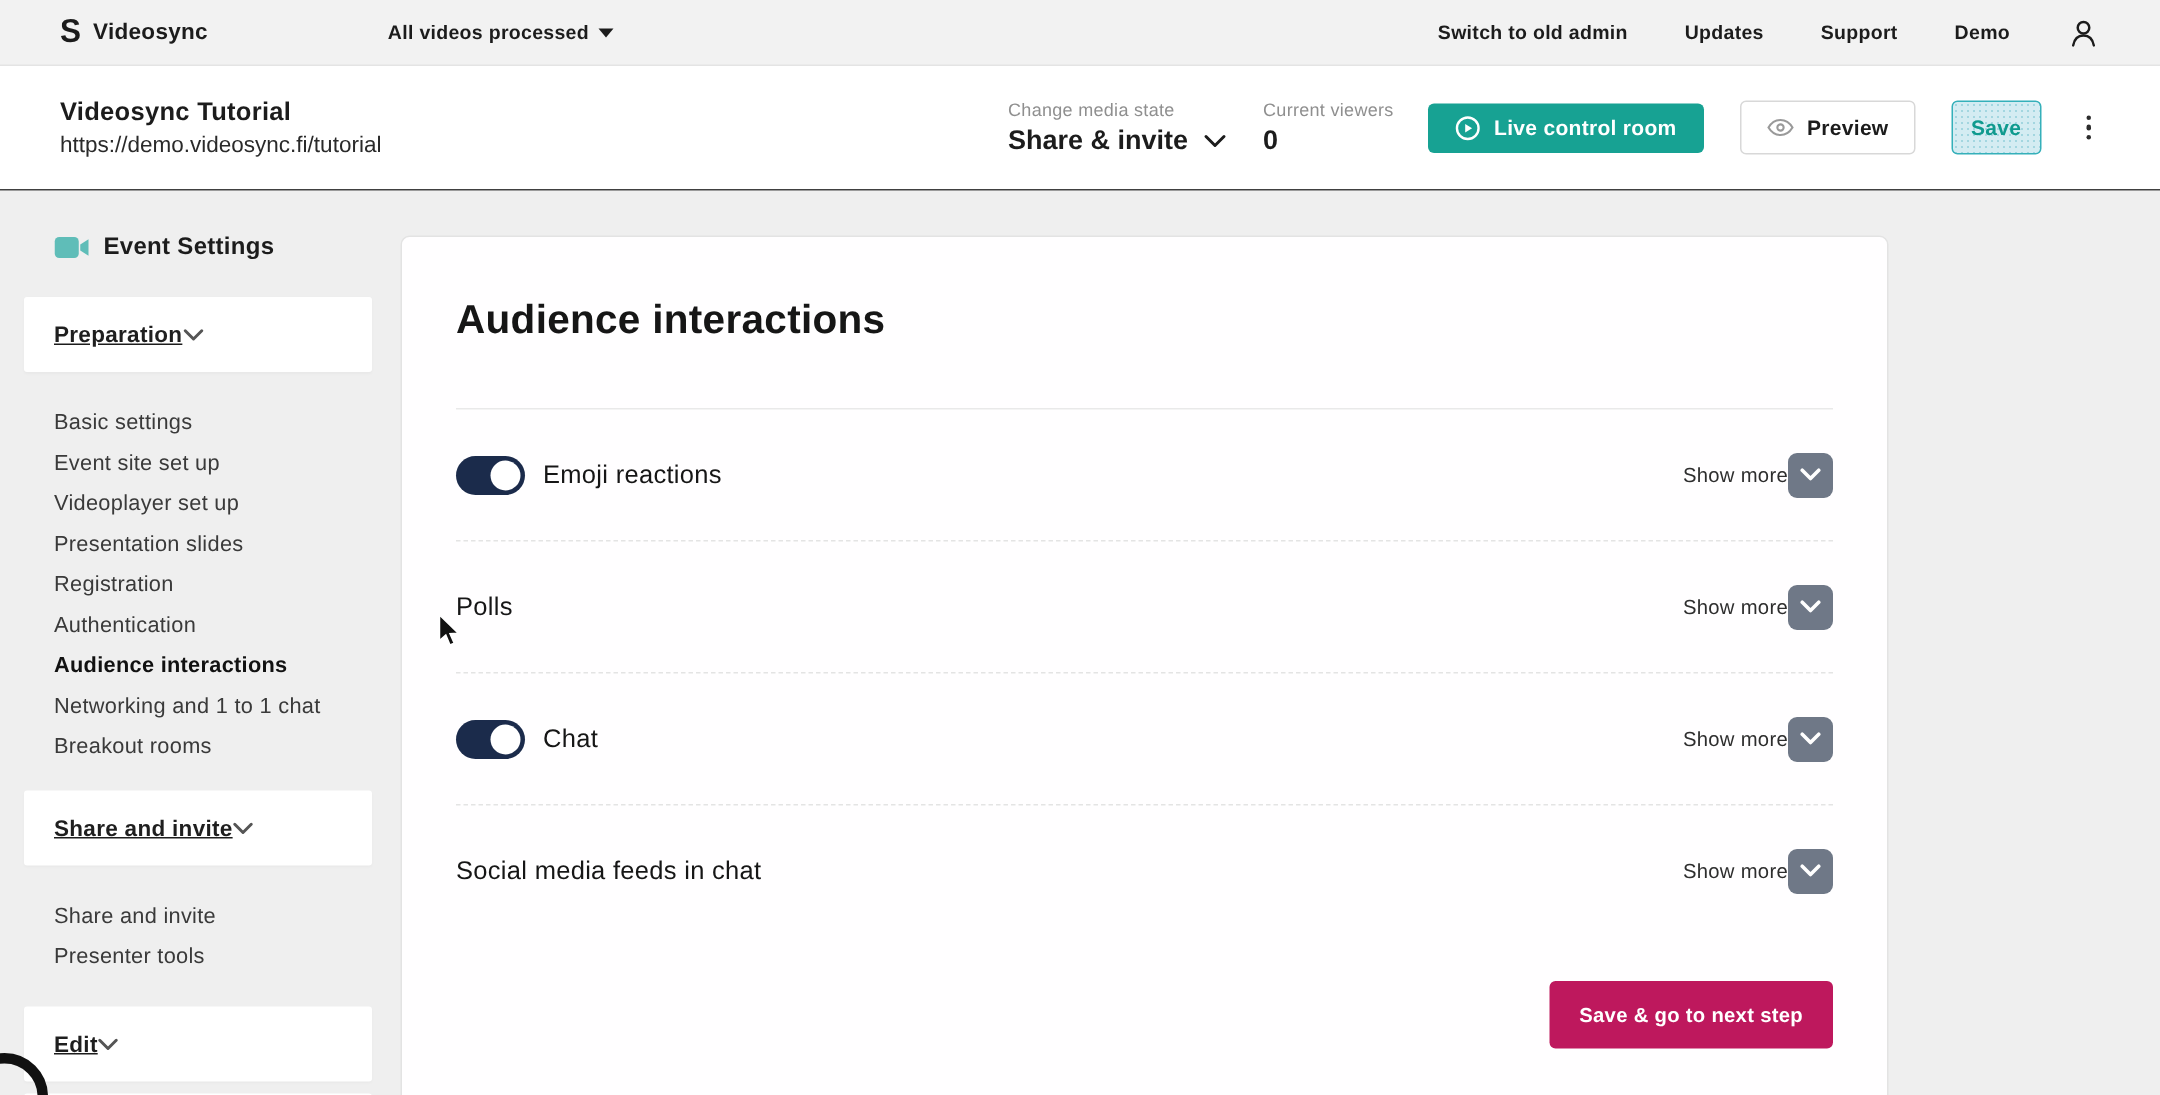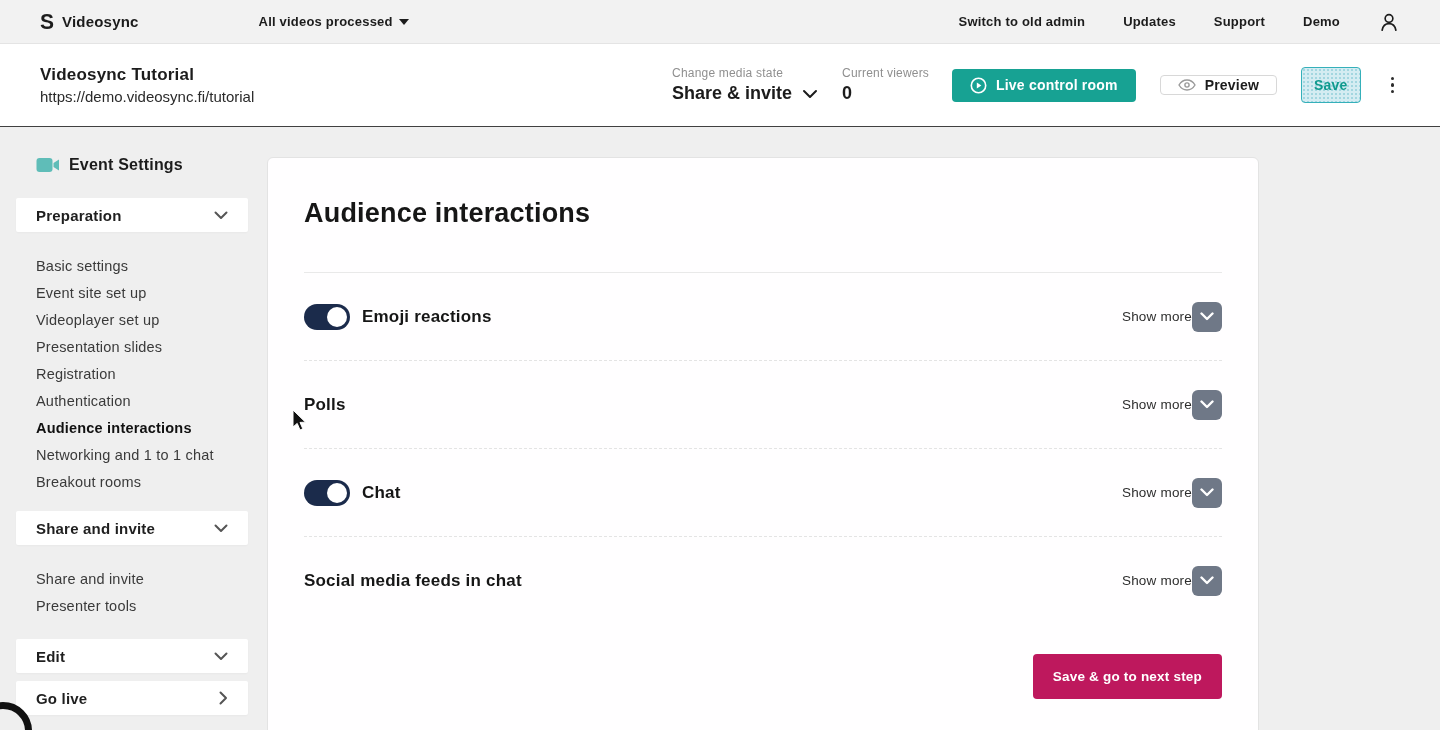--- a/index.html
+++ b/index.html
@@ -44,61 +44,62 @@
   .state-value { font-size: 18px; font-weight: 800; display: flex; align-items: center; gap: 10px; cursor: pointer; }
   .viewers-block { display: flex; flex-direction: column; gap: 3px; width: 110px; }
   .viewers-count { font-size: 18px; font-weight: 800; }
   .header-actions { display: flex; align-items: center; gap: 24px; }
   .btn {
     border: none; border-radius: 4px; font-family: inherit; font-size: 14px;
     font-weight: 700; letter-spacing: .2px; cursor: pointer;
     display: inline-flex; align-items: center; justify-content: center; gap: 9px;
   }
   .btn-live { background: #17a293; color: #ffffff; height: 33px; padding: 0 18px; }
-  .btn-preview { background: #ffffff; color: #1c1c1c; height: 20px; padding: 0 17px; border: 1px solid #d8d8d8; }
+  .btn-preview { background: #ffffff; color: #1c1c1c; height: 36px; padding: 0 17px; border: 1px solid #d8d8d8; }
   .btn-save {
     height: 36px; padding: 0 12px; color: #0f9a8e; border: 1px solid #35b0ba;
     background-color: #d4ecf2;
     background-image: radial-gradient(#a3d6e0 0.8px, transparent 0.9px);
     background-size: 4px 4px;
   }
   .kebab { display: flex; flex-direction: column; gap: 3px; padding: 4px 6px; cursor: pointer; }
   .kebab i { width: 3.5px; height: 3.5px; border-radius: 50%; background: #2c2c2c; }
 
   
   .page { position: absolute; top: 128px; left: 0; right: 0; bottom: 0; }
 
   
   .sidebar { position: absolute; left: 16px; top: 28px; width: 232px; }
   .sidebar-title { display: flex; align-items: center; gap: 9px; padding-left: 20px; margin-bottom: 24px; }
   .sidebar-title .txt { font-size: 16px; font-weight: 800; letter-spacing: .2px; }
   .acc {
-    background: #ffffff; height: 34px; border-radius: 2px;
-    display: flex; align-items: center; justify-content: space-between;
+    background: #ffffff; height: 50px; border-radius: 2px;
+    display: flex; align-items: center; justify-content: flex-start;
     padding: 0 20px; margin-bottom: 8px; cursor: pointer;
     box-shadow: 0 1px 2px rgba(0,0,0,0.03);
+    text-decoration: underline;
   }
   .acc .acc-label { font-size: 15px; font-weight: 600; color: #1f1f1f; letter-spacing: .2px; }
   .chev { stroke: #555; stroke-width: 2; fill: none; stroke-linecap: round; stroke-linejoin: round; }
   .nav-list { padding: 18px 0 20px 20px; display: flex; flex-direction: column; gap: 10px; }
   .nav-item { font-size: 14.5px; color: #3a3a3a; letter-spacing: .2px; cursor: pointer; line-height: 17px; }
   .nav-item.active { font-weight: 800; color: #111; }
 
   
   .card {
     position: absolute; left: 267px; top: 29px; width: 992px; height: 610px;
     background: #fffeff; border: 1px solid #e3e3e3; border-radius: 6px;
     padding: 40px 36px 0 36px;
   }
   .card h1 { font-size: 27px; font-weight: 800; letter-spacing: .2px; color: #161616; }
   .heading-divider { border-top: 1px solid #e9e9e9; margin-top: 43px; }
   .setting-row { height: 87px; display: flex; align-items: center; justify-content: space-between; }
   .row-divider { border-top: 1px dashed #e4e4e4; }
   .row-left { display: flex; align-items: center; gap: 12px; }
-  .row-label { font-size: 17px; font-weight: 700; letter-spacing: .2px; color: #161616; }
+  .row-label { font-size: 17px; font-weight: 400; letter-spacing: .2px; color: #161616; }
   .row-right { display: flex; align-items: center; }
   .show-more { font-size: 13.5px; color: #2e2e2e; letter-spacing: .2px; cursor: pointer; }
   .chev-btn {
     width: 30px; height: 30px; border: none; border-radius: 6px; background: #6f7887;
     display: inline-flex; align-items: center; justify-content: center; cursor: pointer;
   }
   .chev-btn svg .chev { stroke: #ffffff; stroke-width: 2.4; }
 
   .toggle {
     width: 46px; height: 26px; border-radius: 13px; background: #1b2b4b;

